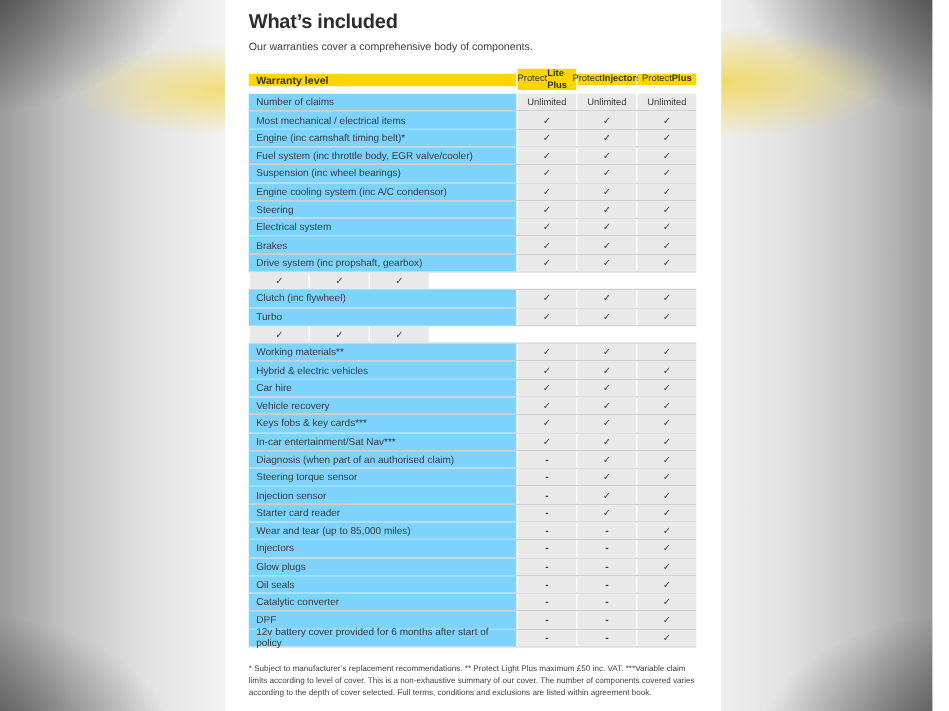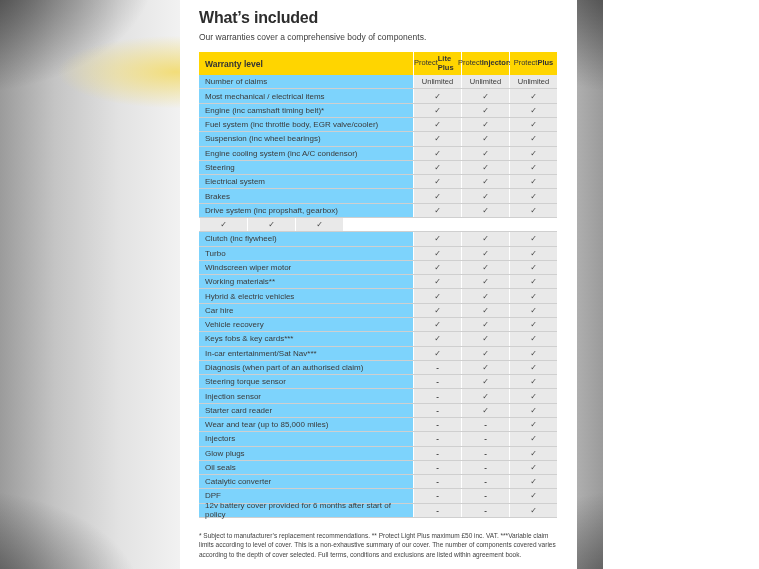--- a/index.html
+++ b/index.html
@@ -1,19 +1,19 @@
 <!DOCTYPE html>
 <html style="--yellow: #FFD500; --cell-gray: #E9E9E9;"><head>
 <meta charset="utf-8">
 <style>
   * { margin:0; padding:0; box-sizing:border-box; }
   html,body { width:759px; height:569px; overflow:hidden; }
   body { font-family:"Liberation Sans", sans-serif; color:#333; }
 
-  .screen { position:relative; width:603px; height:569px; overflow:hidden; background:#d9d9d9; }
+  .screen { position:relative; width:746px; height:569px; overflow:hidden; background:#d9d9d9; }
 
   
   .bg-strip { position:absolute; top:0; height:569px; width:182px; }
   .bg-left { left:0;
     background:
       radial-gradient(ellipse 170px 52px at 176px 72px, rgba(242,220,115,0.95) 0%, rgba(242,220,115,0) 70%),
       radial-gradient(ellipse 300px 190px at -40px -30px, rgba(35,35,35,0.85) 0%, rgba(35,35,35,0) 65%),
       radial-gradient(ellipse 280px 170px at -40px 600px, rgba(45,45,45,0.78) 0%, rgba(45,45,45,0) 65%),
       linear-gradient(90deg,#9b9b9b 0%,#c4c4c4 30%,#e2e2e2 65%,#f2f2f2 100%);
   }
@@ -27,21 +27,21 @@
 
   
   .page { position:absolute; left:180px; top:0; width:397px; height:569px;
     background:#ffffff; padding:8px 19px 0 19px; }
 
   .title { font-size:16px; font-weight:bold; color:#2d2d2d; letter-spacing:-0.2px; line-height:1.2; }
   .subtitle { font-size:8.5px; color:#3c3c3c; margin-top:5px; }
 
   .ctable { margin-top:10px; width:358px; }
 
-  .trow, .thead { display:flex; width:100%; }
+  .trow, .thead { display:flex; width:100%;align-items:center; }
   .cell { display:flex; align-items:center; }
   .cell.label { flex:1; padding-left:6px; background:#7dd3fc; font-size:8px; color:#3a3a3a; }
   .cell.val { width:47px; margin-left:1px; justify-content:center;
     background:var(--cell-gray,#e9e9e9); font-size:7.5px; color:#3a3a3a; }
 
   .thead { height:23px; }
   .thead .cell { background:var(--yellow,#FFD500); border-bottom:none; }
   .thead .cell.label { font-weight:bold; font-size:8.5px; color:#333; }
   .thead .cell.val { flex-direction:row; justify-content:center; line-height:1.15; }
   .thead .l1 { font-size:7.5px; color:#333; }
@@ -166,21 +166,20 @@
   </div>
 
   <div class="trow">
     <div class="cell label">Turbo</div>
     <div class="cell val check">✓</div>
     <div class="cell val check">✓</div>
     <div class="cell val check">✓</div>
   </div>
 
   <div class="trow">
-    <div class="cell label">Windscreen wiper motor</div>
     <div class="cell val check">✓</div>
     <div class="cell val check">✓</div>
     <div class="cell val check">✓</div>
   </div>
 
   <div class="trow">
     <div class="cell label">Working materials**</div>
     <div class="cell val check">✓</div>
     <div class="cell val check">✓</div>
     <div class="cell val check">✓</div>

